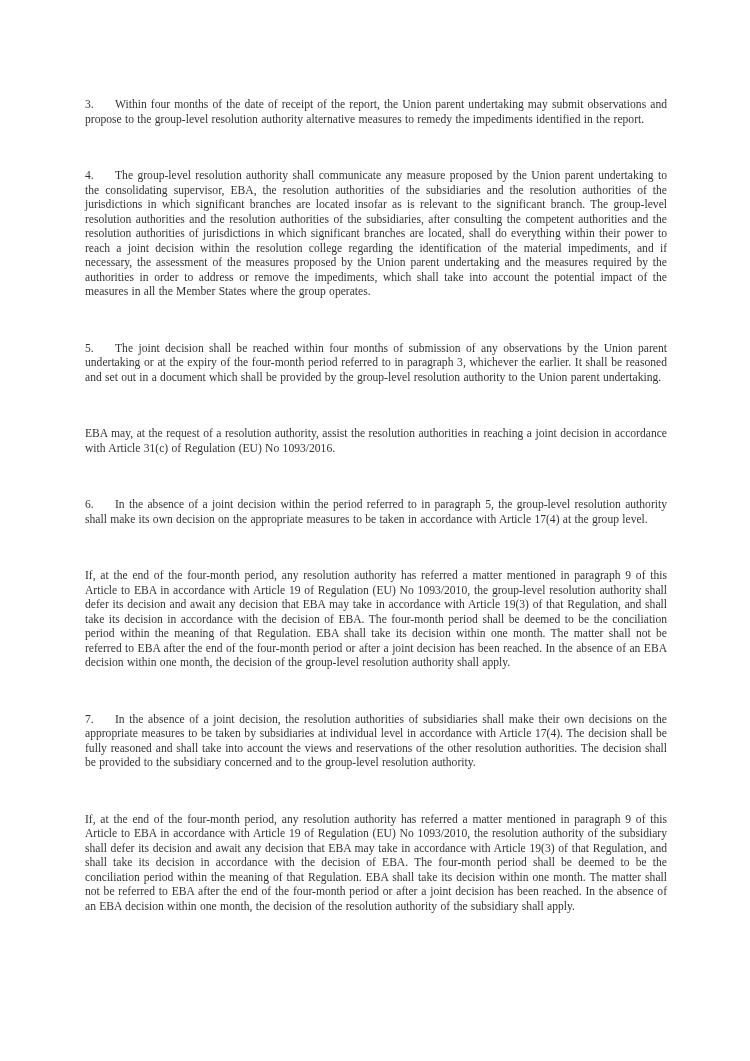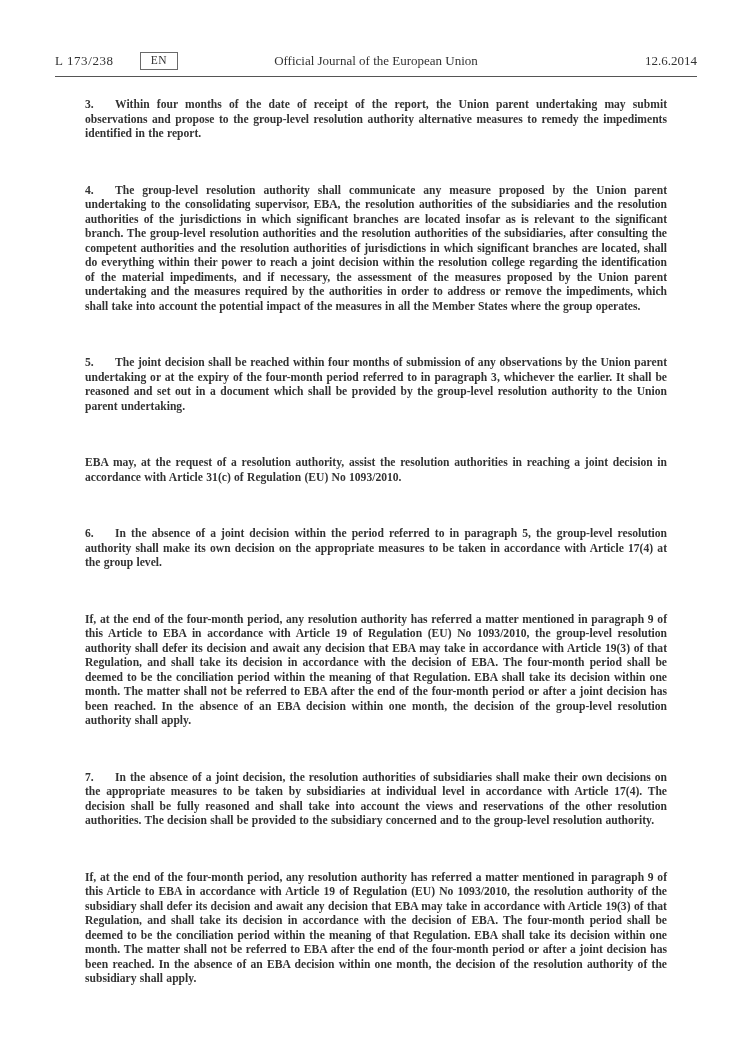--- a/index.html
+++ b/index.html
@@ -64,57 +64,47 @@
     margin-top: 4px;
     height: 0;
     border-top: 1.2px solid #555555;
   }
   
   .doc-body {
     position: absolute;
     top: 98px;
     left: 85px;
     width: 582px;
-    font-weight: bold;
   }
   .para {
     margin: 0 0 42px 0;
     font-size: 11.6px;
     line-height: 14.5px;
     text-align: justify;
     word-spacing: 0.4px;
   }
   .para-num {
     display: inline-block;
     width: 30px;
   }
 </style>
 </head>
 <body>
 
 <div class="page">
 
-  <div class="header">
-    <div class="header-row">
-      <span class="page-ref">L 173/238</span>
-      <span class="lang-badge">EN</span>
-      <span class="header-title">Official Journal of the European Union</span>
-      <span class="header-date">12.6.2014</span>
-    </div>
-    <div class="header-rule"></div>
-  </div>
 
   <main class="doc-body">
     <p class="para"><span class="para-num">3.</span><span>Within four months of the date of receipt of the report, the Union parent undertaking may submit observations and propose to the group-level resolution authority alternative measures to remedy the impediments identified in the report.</span></p>
 
     <p class="para"><span class="para-num">4.</span><span>The group-level resolution authority shall communicate any measure proposed by the Union parent undertaking to the consolidating supervisor, EBA, the resolution authorities of the subsidiaries and the resolution authorities of the jurisdictions in which significant branches are located insofar as is relevant to the significant branch. The group-level resolution authorities and the resolution authorities of the subsidiaries, after consulting the competent authorities and the resolution authorities of jurisdictions in which significant branches are located, shall do everything within their power to reach a joint decision within the resolution college regarding the identification of the material impediments, and if necessary, the assessment of the measures proposed by the Union parent undertaking and the measures required by the authorities in order to address or remove the impediments, which shall take into account the potential impact of the measures in all the Member States where the group operates.</span></p>
 
     <p class="para"><span class="para-num">5.</span><span>The joint decision shall be reached within four months of submission of any observations by the Union parent undertaking or at the expiry of the four-month period referred to in paragraph 3, whichever the earlier. It shall be reasoned and set out in a document which shall be provided by the group-level resolution authority to the Union parent undertaking.</span></p>
 
-    <p class="para"><span>EBA may, at the request of a resolution authority, assist the resolution authorities in reaching a joint decision in accordance with Article 31(c) of Regulation (EU) No 1093/2010.</span></p>
+    <p class="para"><span>EBA may, at the request of a resolution authority, assist the resolution authorities in reaching a joint decision in accordance with Article 31(c) of Regulation (EU) No 1093/2016.</span></p>
 
     <p class="para"><span class="para-num">6.</span><span>In the absence of a joint decision within the period referred to in paragraph 5, the group-level resolution authority shall make its own decision on the appropriate measures to be taken in accordance with Article 17(4) at the group level.</span></p>
 
 
     <p class="para"><span>If, at the end of the four-month period, any resolution authority has referred a matter mentioned in paragraph 9 of this Article to EBA in accordance with Article 19 of Regulation (EU) No 1093/2010, the group-level resolution authority shall defer its decision and await any decision that EBA may take in accordance with Article 19(3) of that Regulation, and shall take its decision in accordance with the decision of EBA. The four-month period shall be deemed to be the conciliation period within the meaning of that Regulation. EBA shall take its decision within one month. The matter shall not be referred to EBA after the end of the four-month period or after a joint decision has been reached. In the absence of an EBA decision within one month, the decision of the group-level resolution authority shall apply.</span></p>
 
     <p class="para"><span class="para-num">7.</span><span>In the absence of a joint decision, the resolution authorities of subsidiaries shall make their own decisions on the appropriate measures to be taken by subsidiaries at individual level in accordance with Article 17(4). The decision shall be fully reasoned and shall take into account the views and reservations of the other resolution authorities. The decision shall be provided to the subsidiary concerned and to the group-level resolution authority.</span></p>
 
     <p class="para"><span>If, at the end of the four-month period, any resolution authority has referred a matter mentioned in paragraph 9 of this Article to EBA in accordance with Article 19 of Regulation (EU) No 1093/2010, the resolution authority of the subsidiary shall defer its decision and await any decision that EBA may take in accordance with Article 19(3) of that Regulation, and shall take its decision in accordance with the decision of EBA. The four-month period shall be deemed to be the conciliation period within the meaning of that Regulation. EBA shall take its decision within one month. The matter shall not be referred to EBA after the end of the four-month period or after a joint decision has been reached. In the absence of an EBA decision within one month, the decision of the resolution authority of the subsidiary shall apply.</span></p>
   </main>

